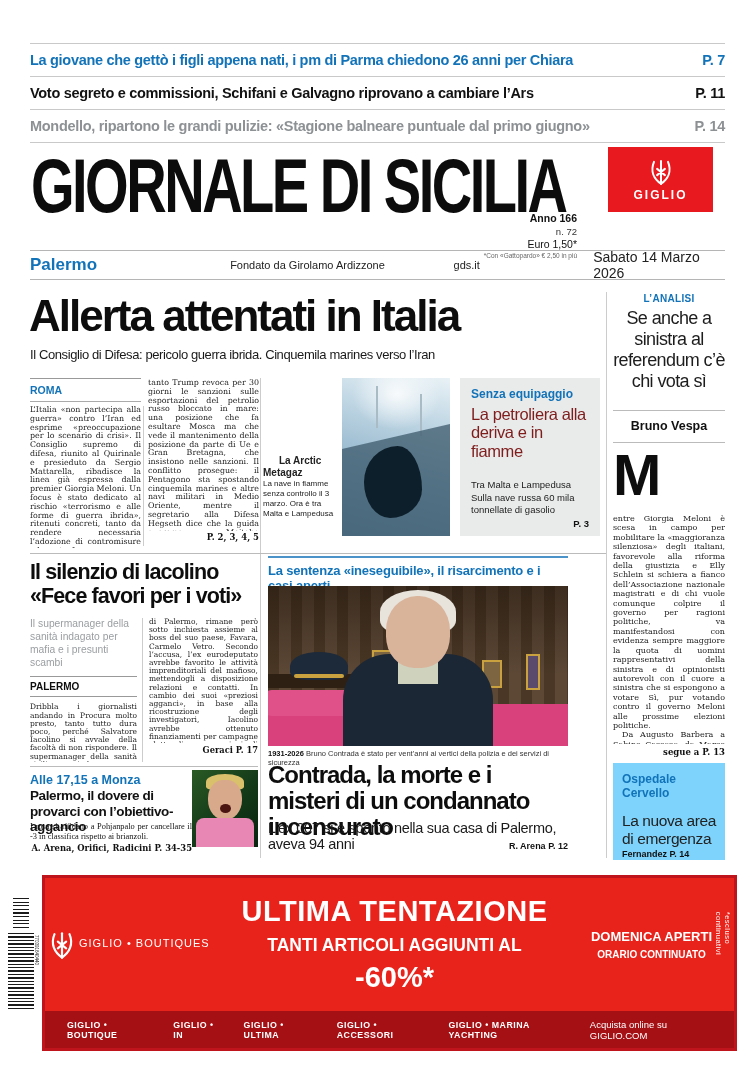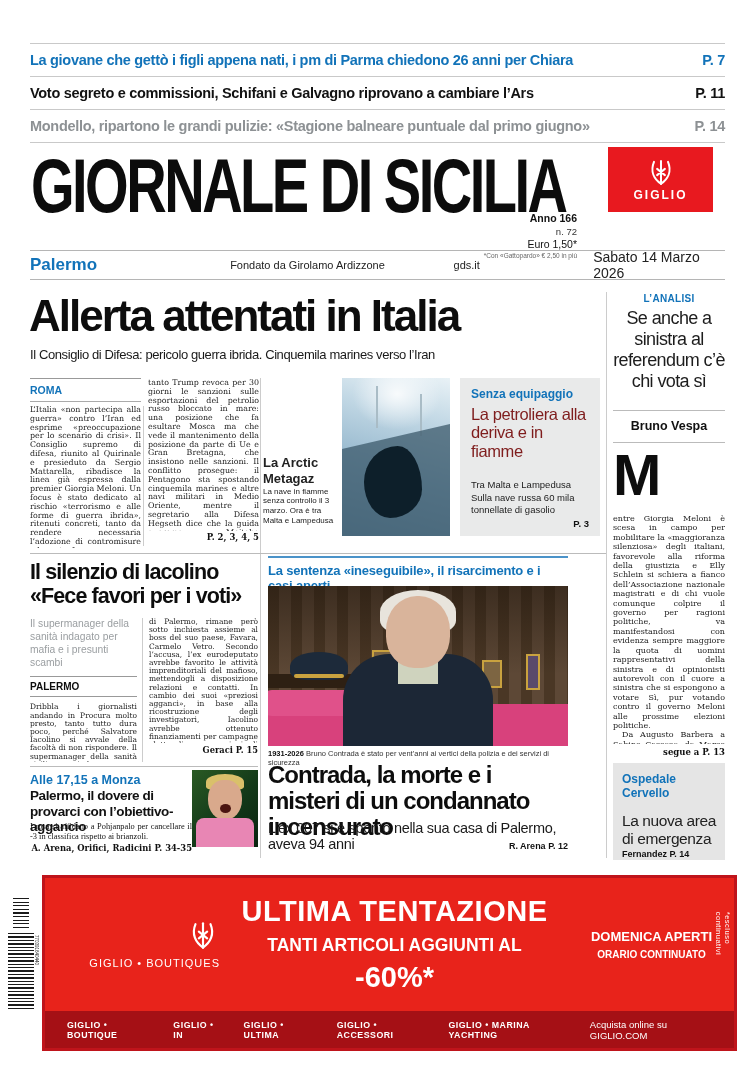--- a/index.html
+++ b/index.html
@@ -59,21 +59,21 @@
                 background:linear-gradient(195deg,#e9f2f6 0%,#c2d8e5 25%,#93b6cc 60%,#6e92ac 100%); }
   .sp-hull { position:absolute; left:-12px; top:58px; width:150px; height:120px; background:#3c5a6b;
              transform:rotate(-13deg); opacity:0.75; }
   .sp-hole { position:absolute; left:22px; top:68px; width:58px; height:72px; background:#0d1f2a;
              border-radius:58% 42% 55% 45%/50% 60% 40% 50%; }
   .sp-mast1,.sp-mast2 { position:absolute; width:2px; height:42px; background:#a9bcc6; top:8px; }
   .sp-mast1 { left:34px; } .sp-mast2 { left:78px; top:16px; }
   .sp-smoke { position:absolute; left:10px; top:-8px; width:90px; height:60px;
               background:radial-gradient(ellipse at 50% 40%, rgba(255,255,255,0.85), rgba(255,255,255,0) 70%); }
   .ship-cap { position:absolute; left:263px; top:455px; width:74px; font-size:8px; line-height:1.22; color:#222; }
-  .ship-cap b { font-size:13px; }
+  .ship-cap b { font-size:10px;margin-left:16px; }
   .tanker-box { position:absolute; left:460px; top:378px; width:140px; height:158px; background:#e9eaea;
                 padding:9px 11px; }
   .tk-kick { font-size:12px; }
   .tk-title { font-size:16.5px; line-height:1.12; letter-spacing:-0.4px; color:#7f1d1d; margin-top:4px; font-weight:400; }
   .tk-text { font-size:9.5px; line-height:1.28; color:#222; margin-top:19px; }
   .tk-page { text-align:right; font-size:9.5px; font-weight:bold; margin-top:2px; }
 
   
   .an-kick  { position:absolute; left:613px; top:293px; width:112px; text-align:center; font-size:10px; letter-spacing:0.3px; }
   .an-title { position:absolute; left:611px; top:308px; width:116px; text-align:center; font-size:18px;
@@ -146,29 +146,29 @@
   .c-hair  { position:absolute; left:112px; bottom:112px; width:76px; height:44px; background:#e8e4dc;
              border-radius:50% 50% 30% 30%; }
   .c-cap   { position:absolute; left:268px; top:749px; width:300px; font-size:7.5px; color:#333; }
   .c-cap b { color:#111; }
   .c-hl  { position:absolute; left:268px; top:762px; width:300px; font-size:24px; font-weight:bold;
            line-height:26px; letter-spacing:-1px; color:#0d0d0d; }
   .c-sub { position:absolute; left:268px; top:820px; width:300px; font-size:14.5px; letter-spacing:-0.3px; color:#1a1a1a; }
   .c-byl { position:absolute; left:268px; top:841px; width:300px; text-align:right; font-size:9px; font-weight:bold; }
 
   
-  .cerv { position:absolute; left:613px; top:763px; width:112px; height:97px; background:#e5e5e5; padding:9px; }
+  .cerv { position:absolute; left:613px; top:763px; width:112px; height:97px; background:#7dd3fc; padding:9px; }
   .cv-kick { font-size:12px; }
   .cv-title { font-size:15.5px; line-height:1.15; letter-spacing:-0.4px; color:#222; margin-top:12px; font-weight:400; }
   .cv-byl { text-align:left; font-size:9px; font-weight:bold; margin-top:1px; }
 
   
   .ad { position:absolute; left:42px; top:875px; width:695px; border:3px solid #bf141b; background:#e8231b; }
   .ad-main { height:133px; display:flex; align-items:center; color:#fff; position:relative; }
-  .ad-left { width:175px; display:flex; flex-direction:column; align-items:flex-end; }
+  .ad-left { width:175px; display:flex; flex-direction:row; align-items:flex-start; }
   .ad-brand { font-size:11px; letter-spacing:1px; margin-top:7px; }
   .ad-center { flex:1; text-align:center; }
   .ad-title { font-size:29px; font-weight:bold; letter-spacing:0.5px; }
   .ad-line2 { font-size:17.5px; font-weight:bold; margin-top:7px; }
   .ad-disc  { font-size:29px; font-weight:bold; margin-top:5px; }
   .ad-right { width:165px; text-align:center; }
   .ad-r1 { font-size:13px; font-weight:bold; }
   .ad-r2 { font-size:10px; font-weight:bold; margin-top:5px; }
   .ad-vnote { position:absolute; right:2px; top:50%; transform:translateY(-50%);
               writing-mode:vertical-rl; font-size:7.5px; letter-spacing:0.5px; color:#fff; }
@@ -280,21 +280,21 @@
 
   <div class="iac-hl">Il silenzio di Iacolino «Fece favori per i voti»</div>
   <div class="iac-cols">
     <div class="iac-c1">
       <div class="iac-deck">Il supermanager della sanità indagato per mafia e i presunti scambi</div>
       <div class="iac-kick">PALERMO</div>
       <div class="iac-body serif">Dribbla i giornalisti andando in Procura molto presto, tanto tutto dura poco, perché Salvatore Iacolino si avvale della facoltà di non rispondere. Il supermanager della sanità siciliana, indagato per concorso in associazione mafiosa dalla Dda</div>
     </div>
     <div class="iac-c2">
       <div class="iac-body iac-b2 serif">di Palermo, rimane però sotto inchiesta assieme al boss del suo paese, Favara, Carmelo Vetro. Secondo l’accusa, l’ex eurodeputato avrebbe favorito le attività imprenditoriali del mafioso, mettendogli a disposizione relazioni e contatti. In cambio dei suoi «preziosi agganci», in base alla ricostruzione degli investigatori, Iacolino avrebbe ottenuto finanziamenti per campagne elettorali e assunzioni di persone a lui vicine.</div>
-      <div class="iac-byl">Geraci  P. 15</div>
+      <div class="iac-byl">Geraci  P. 17</div>
     </div>
   </div>
 
   <div class="mz-kick kick">Alle 17,15 a Monza</div>
   <div class="mz-hl">Palermo, il dovere di provarci con l’obiettivo-aggancio</div>
   <div class="mz-body">I rosa si affidano a Pohjanpalo per cancellare il -3 in classifica rispetto ai brianzoli.</div>
   <div class="mz-byl">A. Arena, Orifici, Radicini  P. 34-35</div>
   <div class="mz-photo">
     <div class="mz-hair"></div>
     <div class="mz-head"></div>

